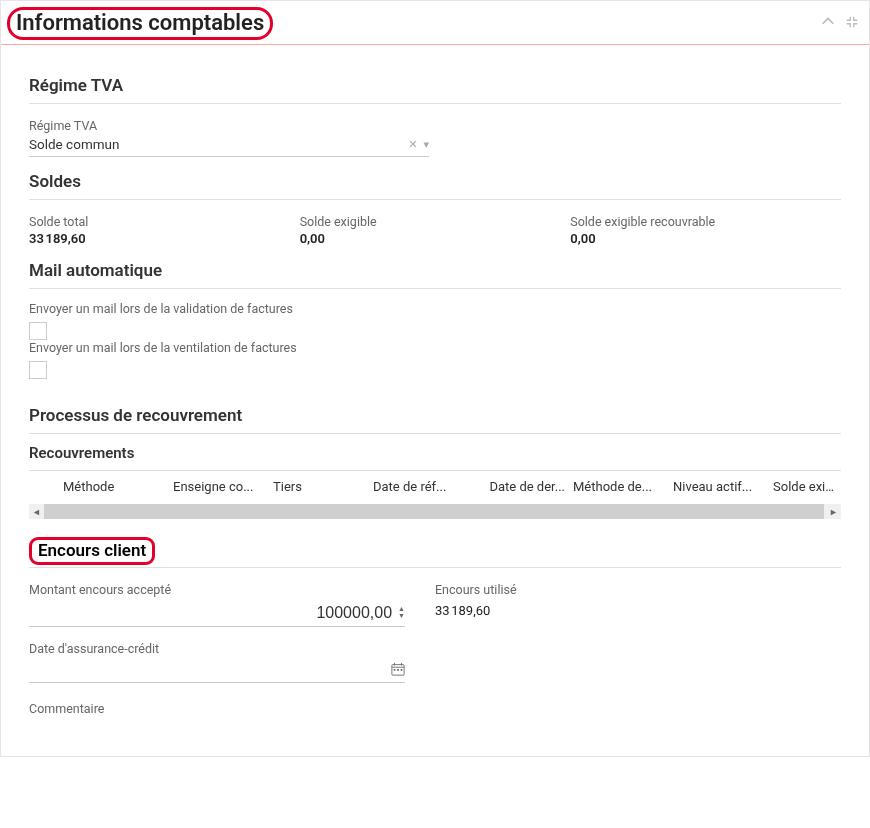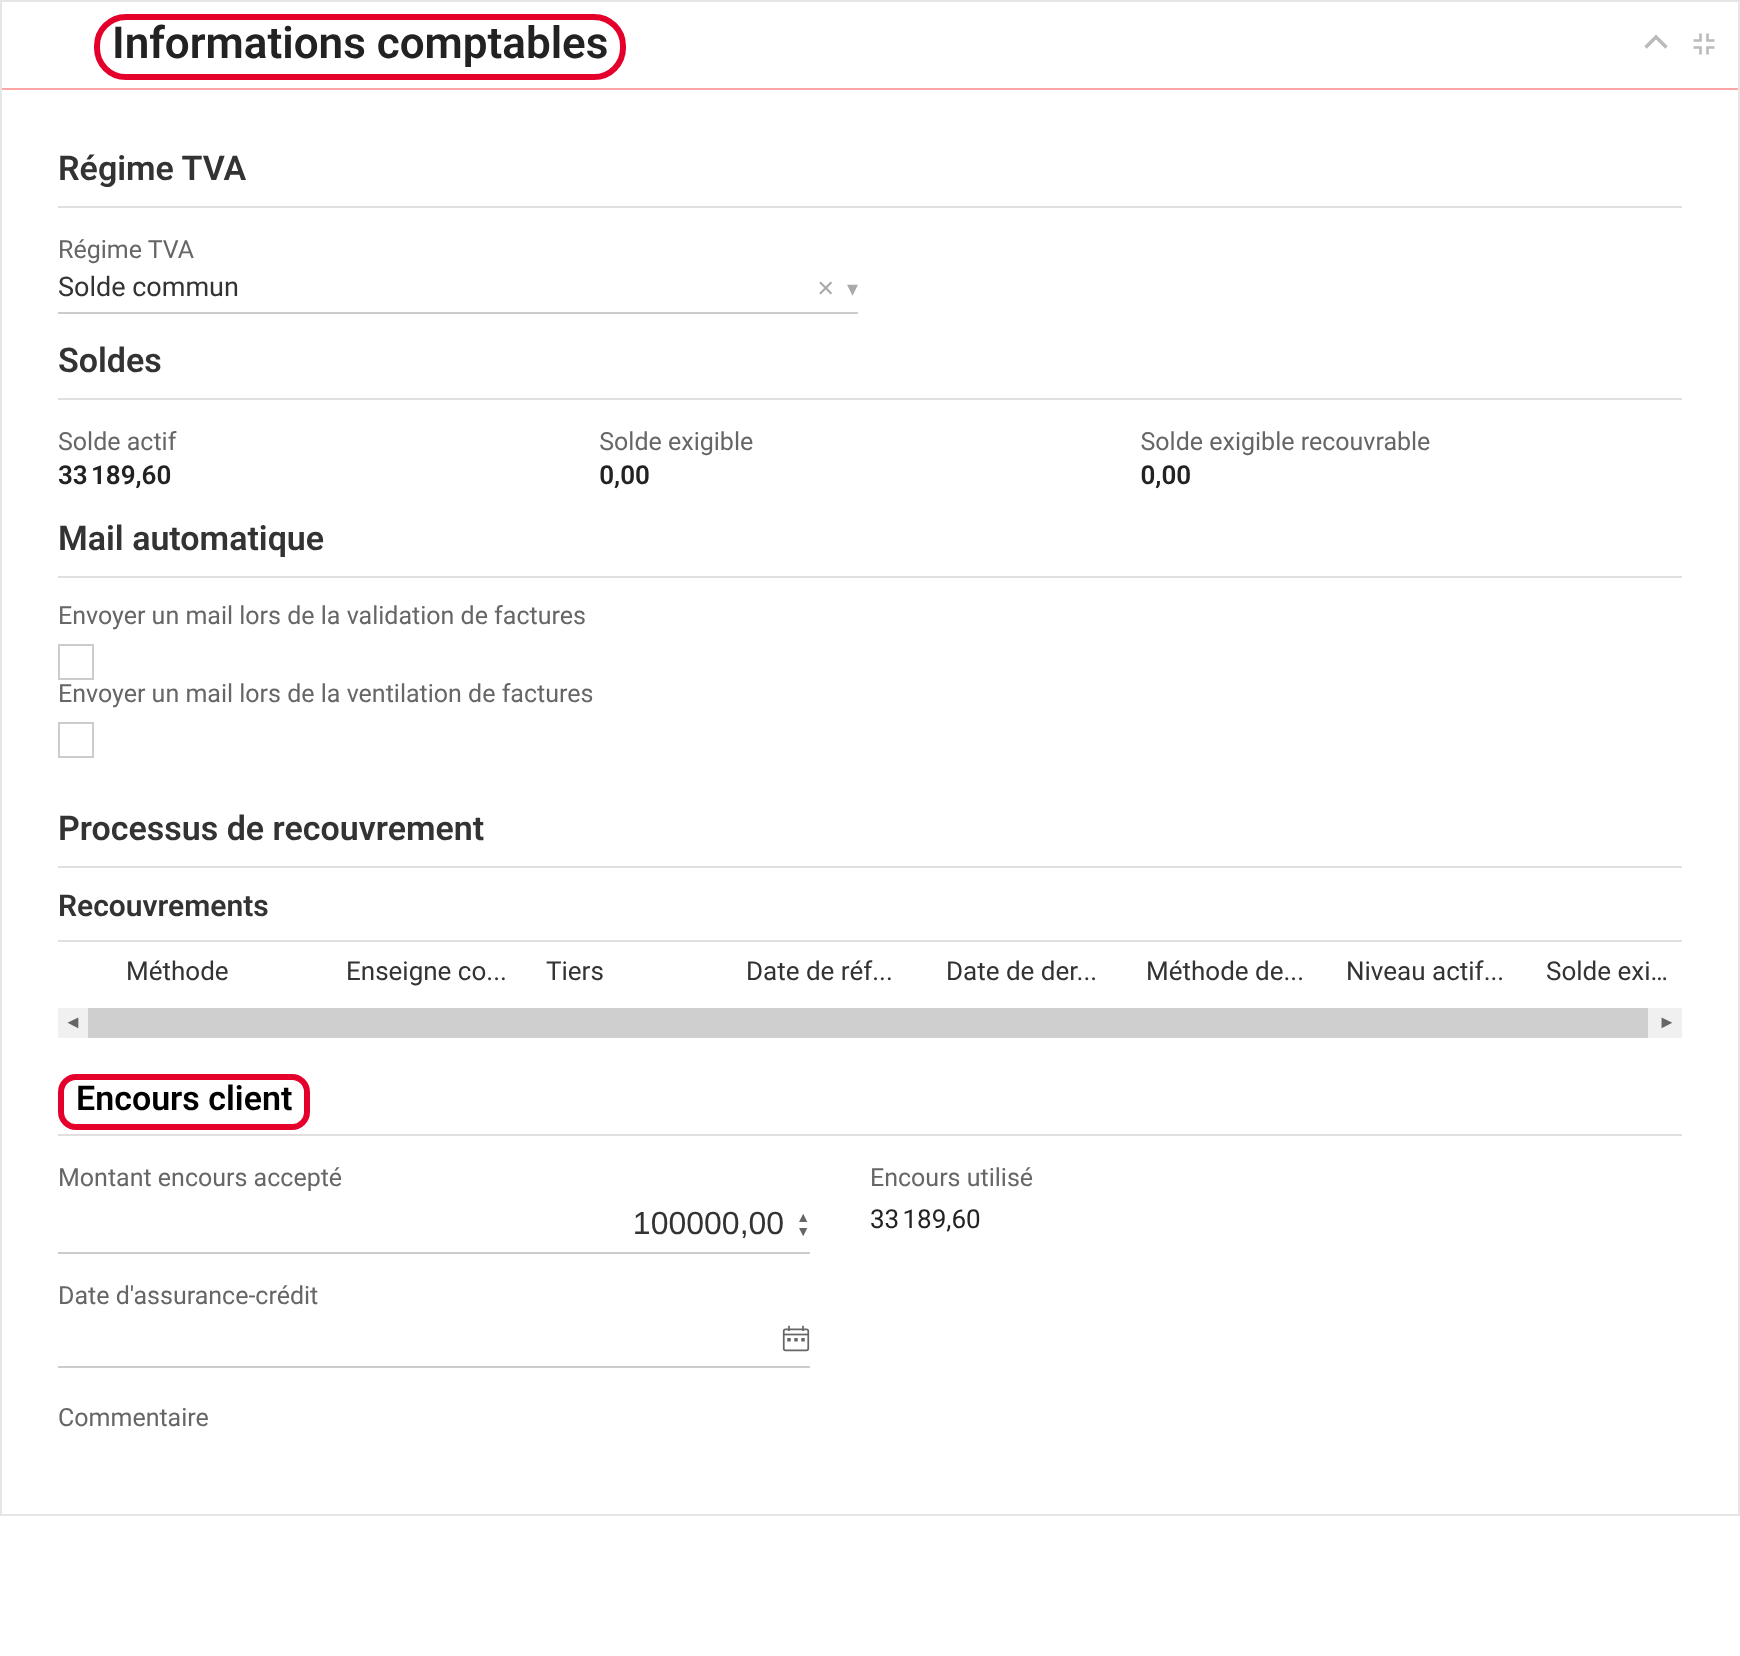--- a/index.html
+++ b/index.html
@@ -23,21 +23,20 @@
     align-items: center;
     justify-content: space-between;
     padding: 6px 10px 4px 6px;
   }
   .panel-title-wrap {
     display: inline-flex;
     align-items: center;
     border: 3px solid #e4002b;
     border-radius: 16px;
     padding: 0 6px 2px 6px;
-    margin-left: 40px;
   }
   .panel-title {
     font-size: 22px;
     font-weight: 600;
     color: #222;
   }
   .panel-header-icons {
     display: flex;
     gap: 10px;
     color: #bbb;
@@ -224,21 +223,21 @@
       <span>Solde commun</span>
       <span class="select-controls">
         <span>✕</span>
         <span>▾</span>
       </span>
     </div>
 
     <div class="section-heading">Soldes</div>
     <div class="row">
       <div class="col3">
-        <div class="val-label">Solde actif</div>
+        <div class="val-label">Solde total</div>
         <div class="val">33 189,60</div>
       </div>
       <div class="col3">
         <div class="val-label">Solde exigible</div>
         <div class="val">0,00</div>
       </div>
       <div class="col3">
         <div class="val-label">Solde exigible recouvrable</div>
         <div class="val">0,00</div>
       </div>
@@ -252,21 +251,21 @@
 
     <div class="section-heading" style="margin-top:20px;">Processus de recouvrement</div>
     <div class="subsection-heading">Recouvrements</div>
 
     <div class="table-head">
       <div style="width:30px;"></div>
       <div style="width:110px;">Méthode</div>
       <div style="width:100px;">Enseigne co...</div>
       <div style="width:100px;">Tiers</div>
       <div style="width:100px;">Date de réf...</div>
-      <div style="width:100px;">Date de der...</div>
+      <div style="width:100px;text-align:right;">Date de der...</div>
       <div style="width:100px;">Méthode de...</div>
       <div style="width:100px;">Niveau actif...</div>
       <div style="flex:1;text-align:right;">Solde exigib.</div>
     </div>
     <div class="hscroll">
       <div class="arrow">◄</div>
       <div class="track">
           <div class="thumb"></div>
         </div>
       <div class="arrow">►</div>

